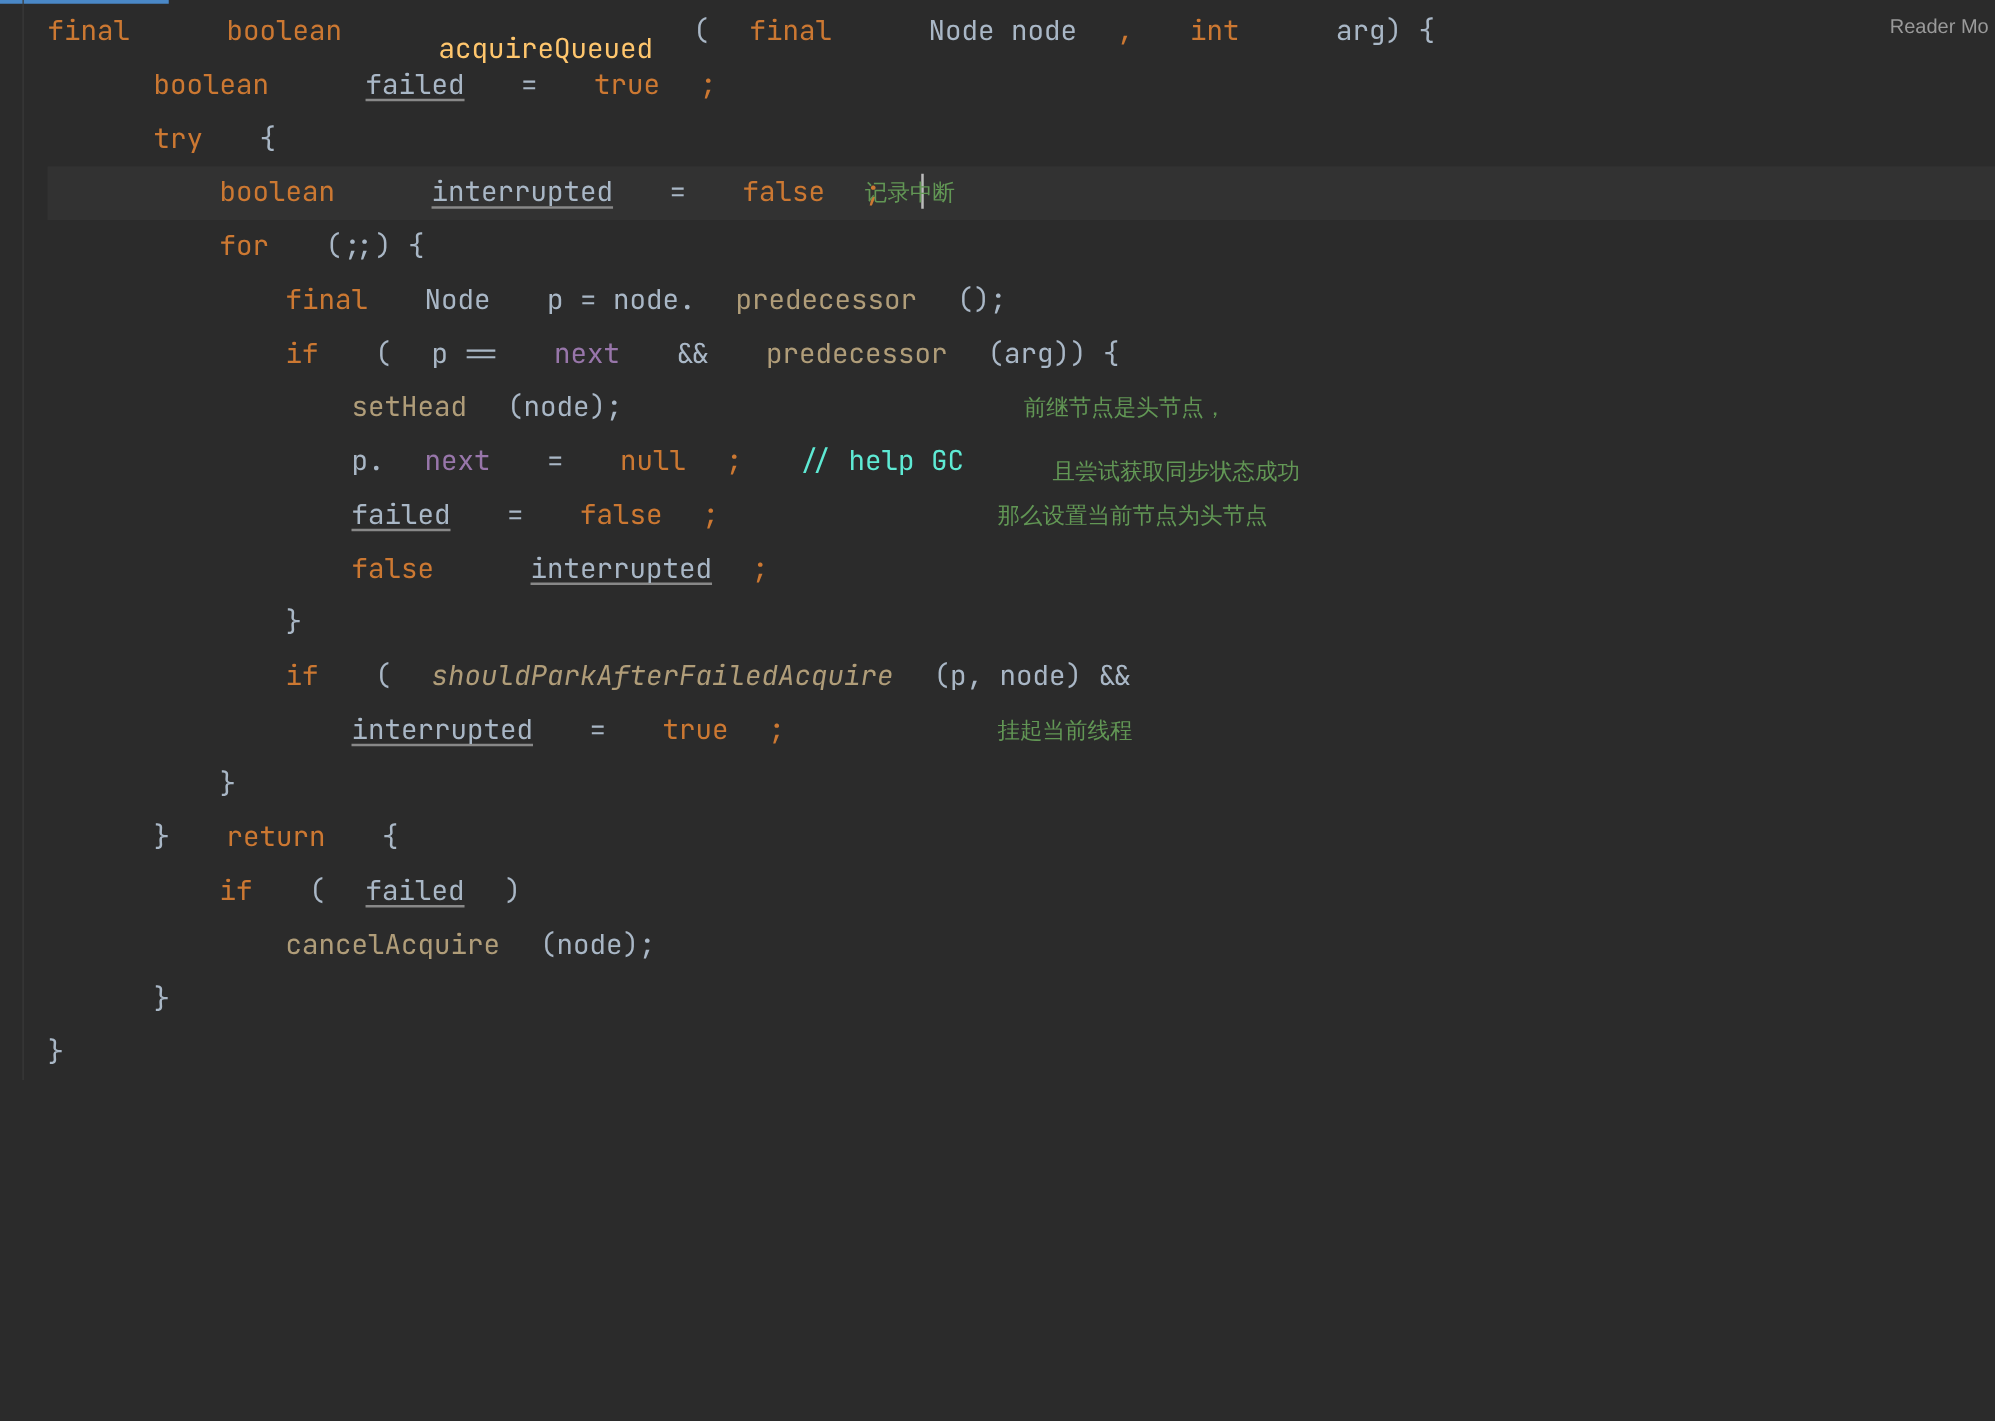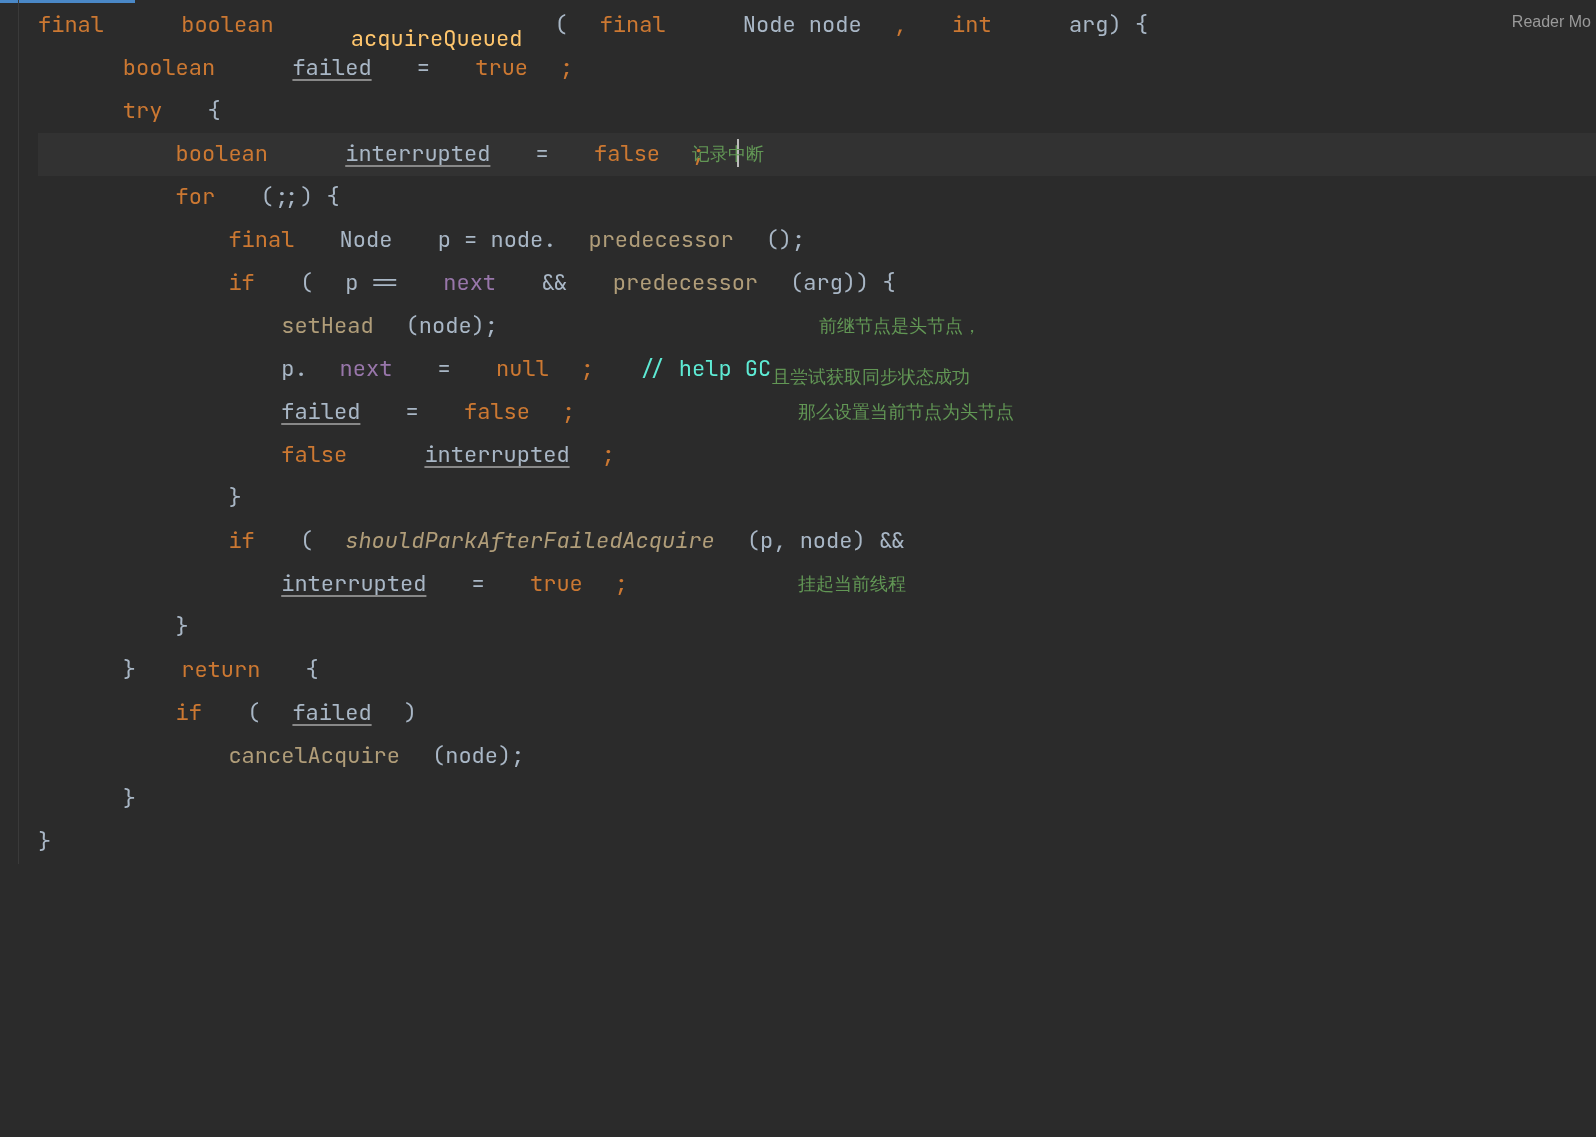--- a/index.html
+++ b/index.html
@@ -100,21 +100,21 @@
   <div class="line highlighted"><span class="text">        </span><span class="kw">boolean</span><span class="text"> </span><span class="text underline">interrupted</span><span class="text"> = </span><span class="kw">false</span><span class="kw">;</span><span class="cursor"></span><span class="annotation" style="left:654px;">记录中断</span></div>
 
   <div class="line"><span class="text">        </span><span class="kw">for</span><span class="text"> (;;) {</span></div>
 
   <div class="line"><span class="text">            </span><span class="kw">final</span><span class="text"> Node </span><span class="text">p = node.</span><span class="method-call">predecessor</span><span class="text">();</span></div>
 
   <div class="line"><span class="text">            </span><span class="kw">if</span><span class="text"> (</span><span class="text">p == </span><span class="field">next</span><span class="text"> &amp;&amp; </span><span class="method-call">predecessor</span><span class="text">(arg)) {</span></div>
 
   <div class="line"><span class="text">                </span><span class="method-call">setHead</span><span class="text">(node);</span><span class="annotation" style="left:781px;">前继节点是头节点，</span></div>
 
-  <div class="line"><span class="text">                </span><span class="text">p.</span><span class="field">next</span><span class="text"> = </span><span class="kw">null</span><span class="kw">; </span><span class="comment">// help GC</span><span class="annotation" style="left:734px;margin-top:16px;">且尝试获取同步状态成功</span></div>
+  <div class="line"><span class="text">                </span><span class="text">p.</span><span class="field">next</span><span class="text"> = </span><span class="kw">null</span><span class="kw">; </span><span class="comment">// help GC</span><span class="annotation" style="left:804px;margin-top:16px;">且尝试获取同步状态成功</span></div>
 
   <div class="line"><span class="text">                </span><span class="text underline">failed</span><span class="text"> = </span><span class="kw">false</span><span class="kw">;</span><span class="annotation" style="left:760px;">那么设置当前节点为头节点</span></div>
 
   <div class="line"><span class="text">                </span><span class="kw">false</span><span class="text"> </span><span class="text underline">interrupted</span><span class="kw">;</span></div>
 
   <div class="line"><span class="text">            </span><span class="text">}</span></div>
 
   <div class="line"><span class="text">            </span><span class="kw">if</span><span class="text"> (</span><span class="method-call italic">shouldParkAfterFailedAcquire</span><span class="text">(p, node) &amp;&amp;</span></div>
 
 

